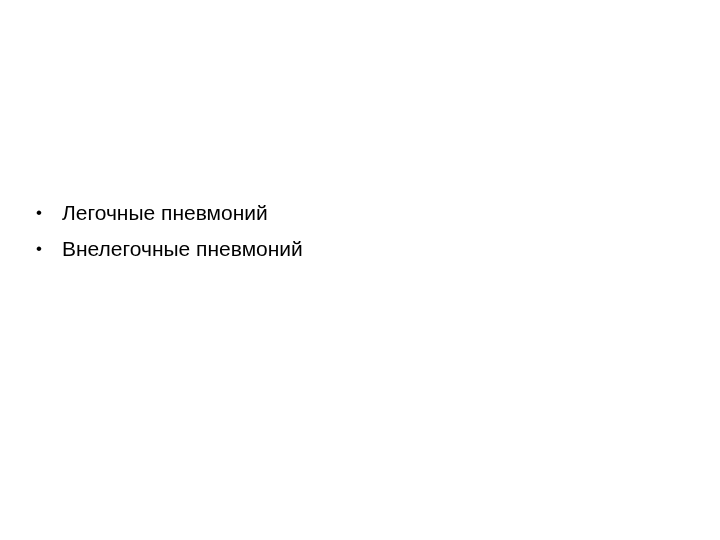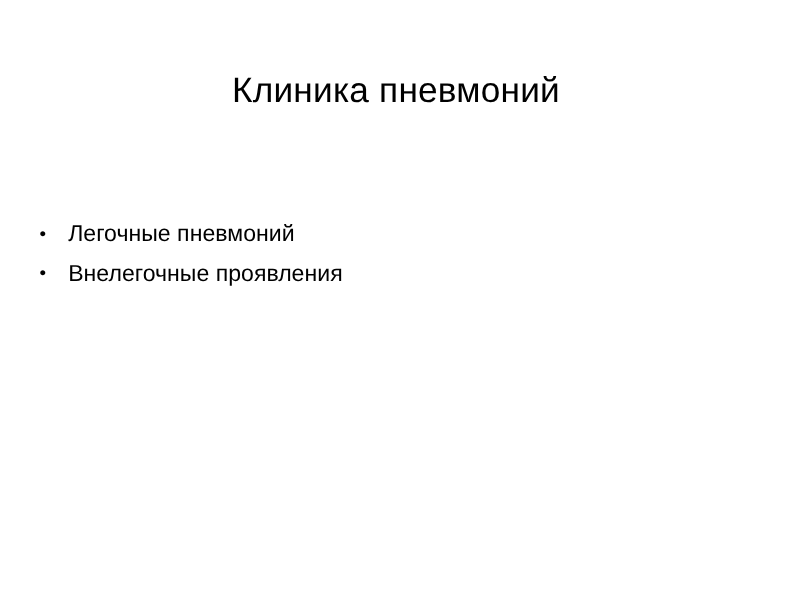--- a/index.html
+++ b/index.html
@@ -56,26 +56,25 @@
   }
   .bullet-text {
     flex: 1 1 auto;
   }
 </style>
 </head>
 <body>
 
 <div class="slide">
 
-  <div class="slide-title">Клиника пневмоний</div>
 
   <ul class="bullet-list">
     <li class="bullet-item">
       <span class="bullet-marker">•</span>
       <span class="bullet-text">Легочные пневмоний</span>
     </li>
     <li class="bullet-item">
       <span class="bullet-marker">•</span>
-      <span class="bullet-text">Внелегочные проявления</span>
+      <span class="bullet-text">Внелегочные пневмоний</span>
     </li>
   </ul>
 
 </div>
 
 </body></html>

